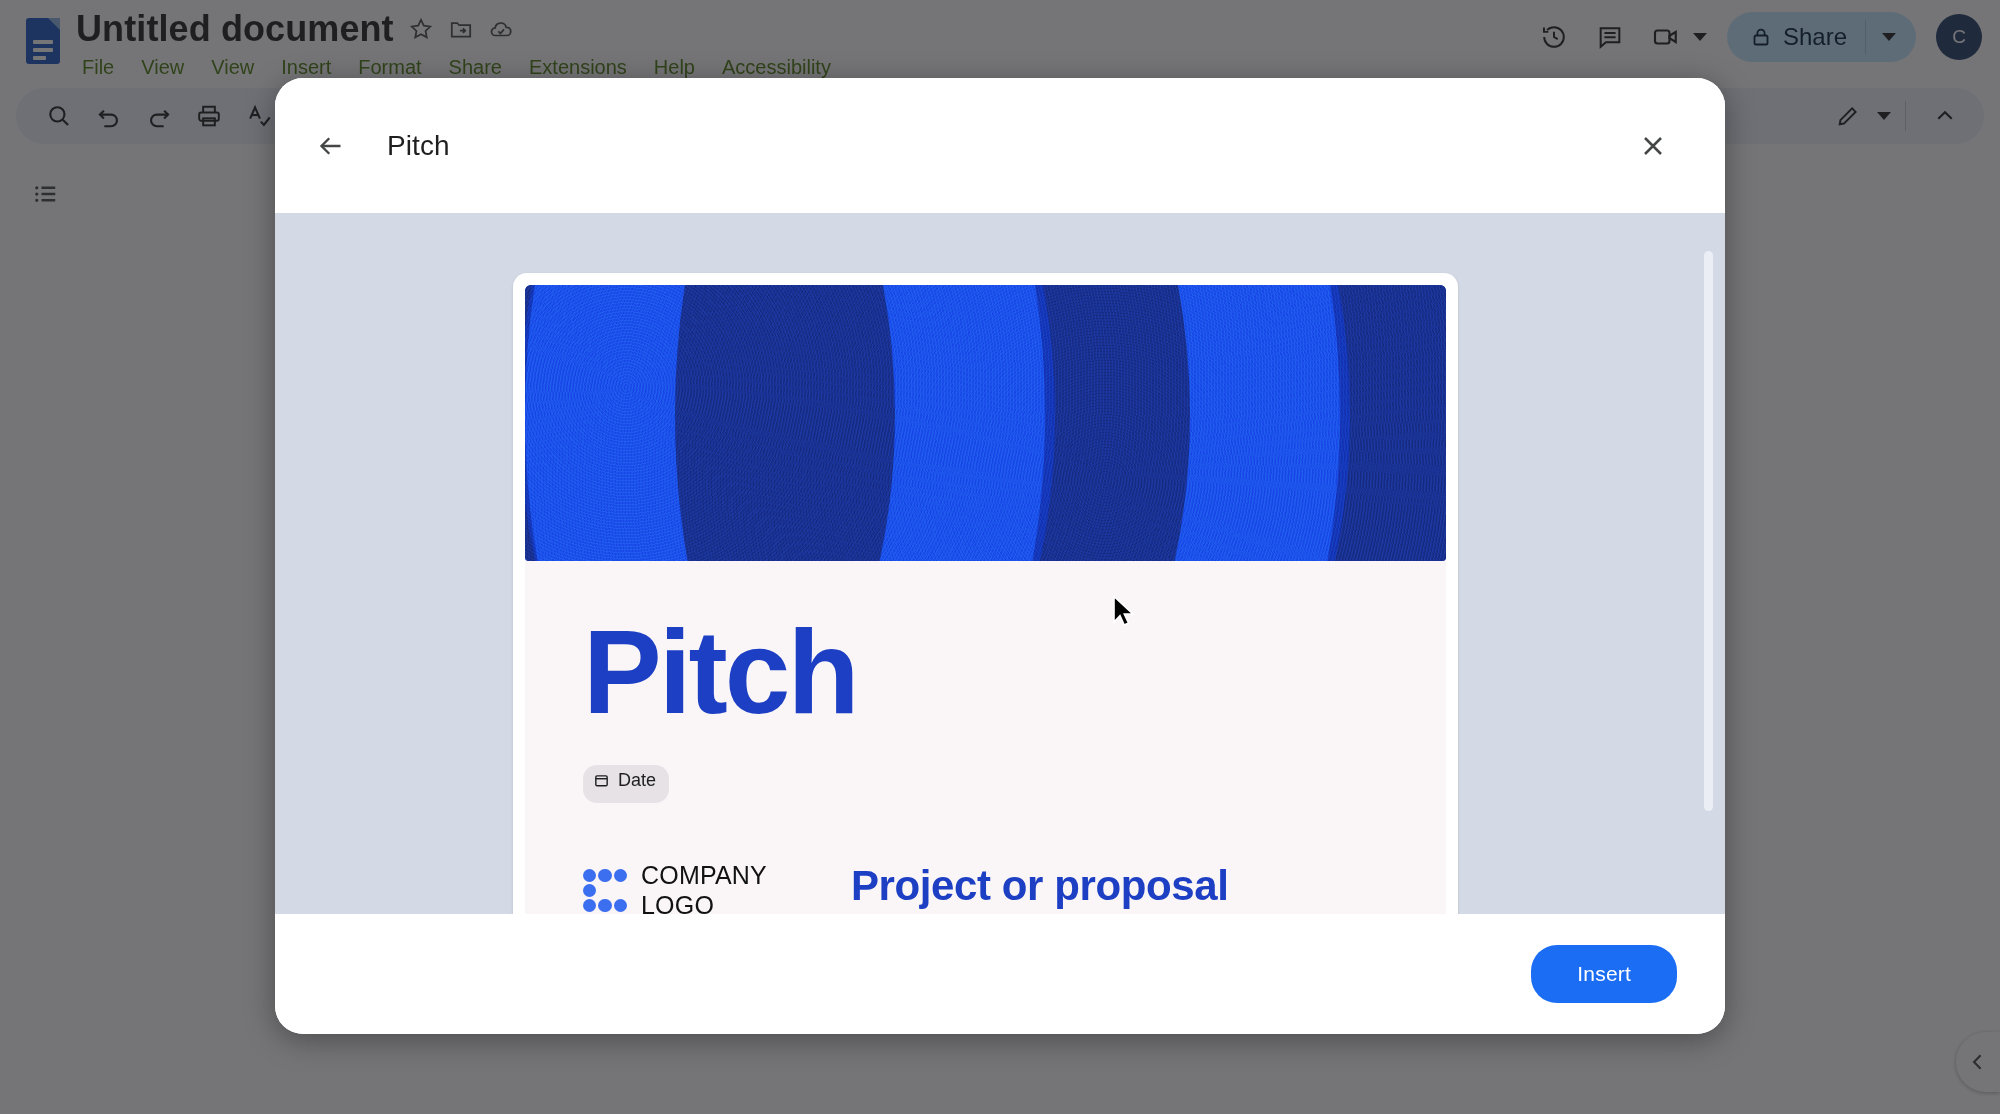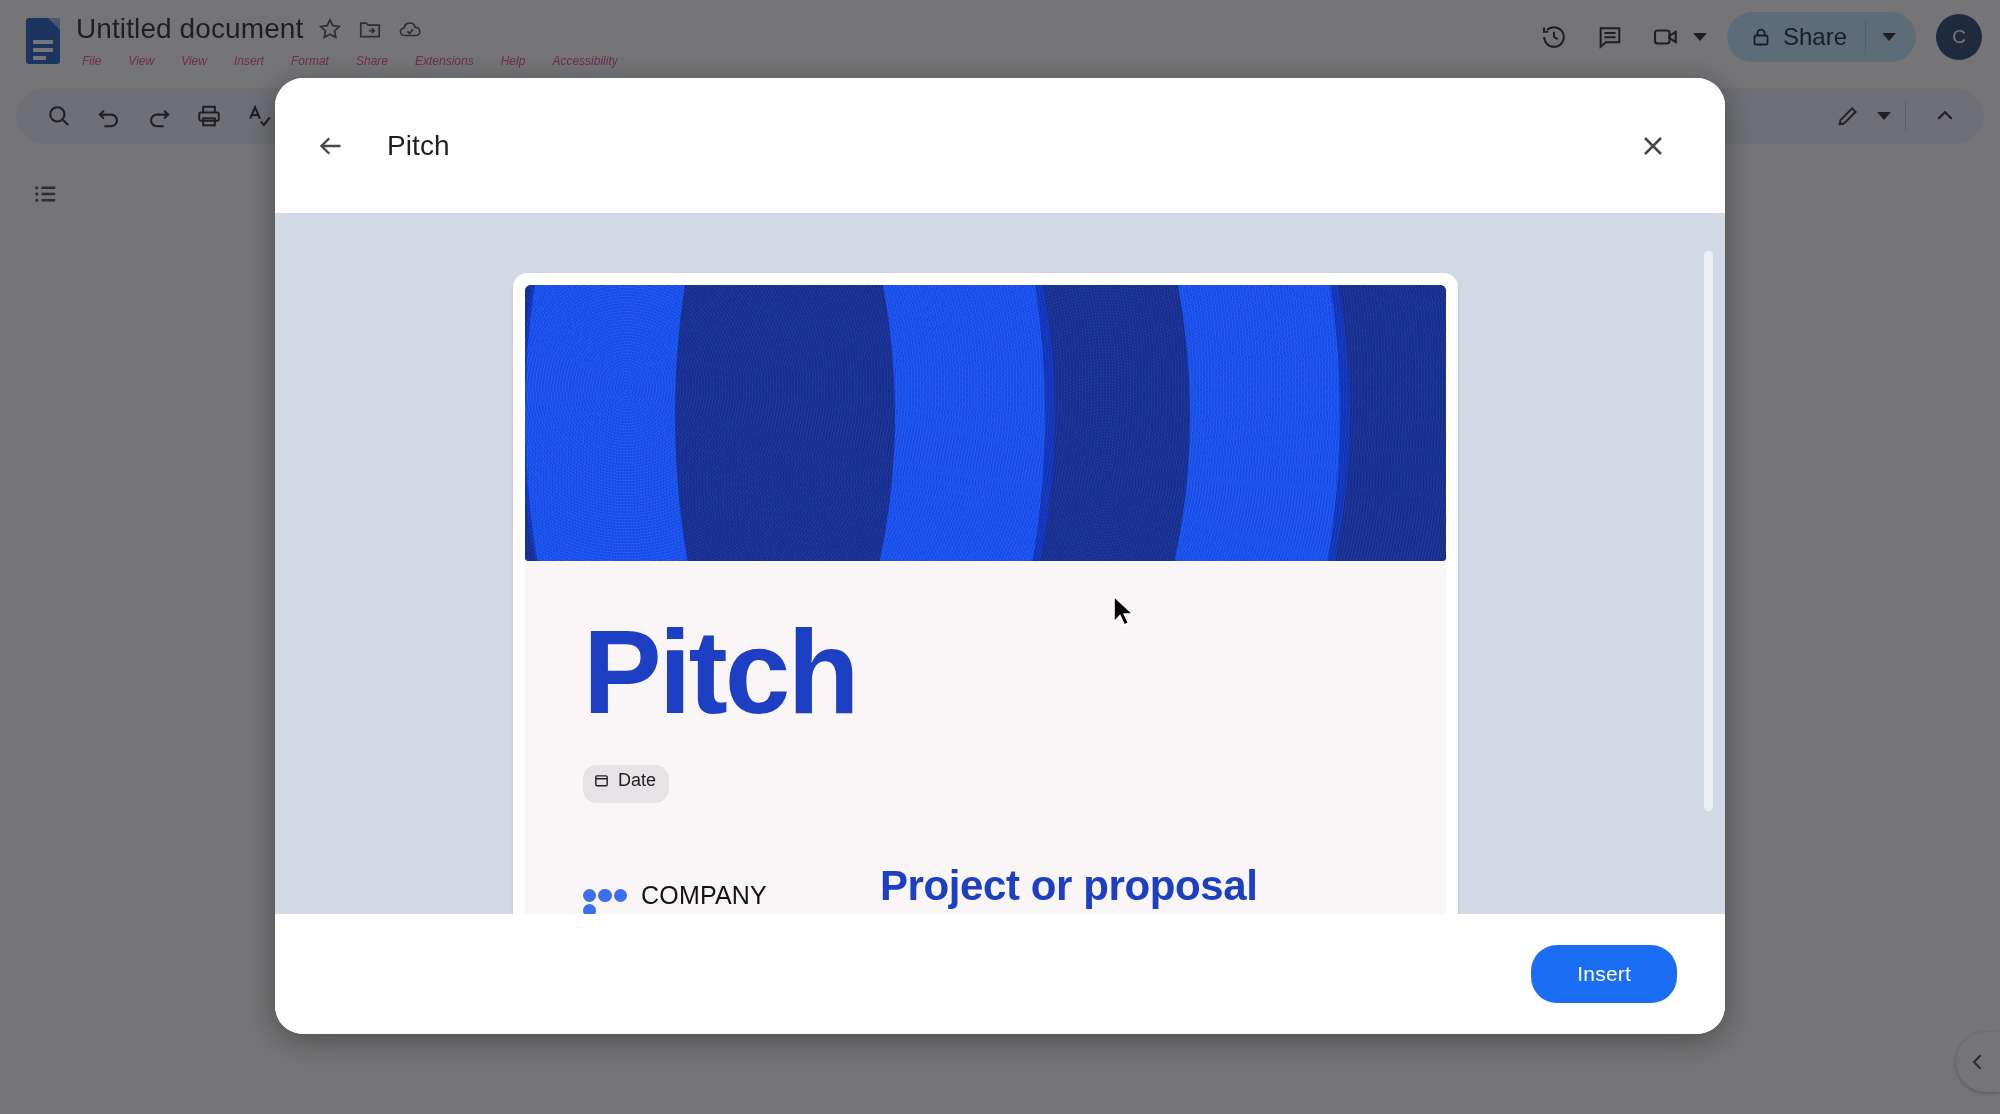--- a/index.html
+++ b/index.html
@@ -34,27 +34,27 @@
   .docs-logo .ln {
     position: absolute; left: 11px; height: 4px; background: #ffffff; border-radius: 1px;
   }
   .docs-logo .ln1 { top: 24px; width: 20px; }
   .docs-logo .ln2 { top: 32px; width: 20px; }
   .docs-logo .ln3 { top: 40px; width: 13px; }
 
   .title-block { margin-top: 10px; margin-left: 10px; }
   .title-row { display: flex; align-items: center; gap: 14px; height: 38px; }
   .doc-title {
-    font-size: 28px; color: #1f1f1f; letter-spacing: .1px; white-space: nowrap;
+    font-size: 36px; color: #1f1f1f; letter-spacing: .1px; white-space: nowrap; font-weight: bold;
   }
   .title-icon { width: 26px; height: 26px; color: #444746; display: block; }
   .menu-row { display: flex; align-items: center; gap: 19px; margin-top: 4px; padding-left: 2px; }
   .menu-item {
-    font-size: 12px; color: #ec4899; white-space: nowrap;
-    padding: 2px 4px; border-radius: 4px; line-height: 1.3; font-style: italic;
+    font-size: 20px; color: #4d7c0f; white-space: nowrap;
+    padding: 2px 4px; border-radius: 4px; line-height: 1.3;
   }
 
   .header-right {
     position: absolute; right: 18px; top: 12px;
     display: flex; align-items: center; gap: 6px;
   }
   .hicon-btn {
     width: 50px; height: 50px; border-radius: 50%;
     display: flex; align-items: center; justify-content: center;
     color: #1f1f1f;
@@ -168,21 +168,21 @@
   .slide-title {
     font-size: 118px; font-weight: bold; color: #1d3fc4;
     letter-spacing: -3px; line-height: 1.0;
   }
   .date-chip {
     display: inline-flex; align-items: center; gap: 8px;
     background: #e6e2e6; border-radius: 14px;
     padding: 5px 13px 12px 10px; margin-top: 34px;
   }
   .date-chip-label { font-size: 18px; color: #1f1f1f; }
-  .slide-bottom { display: flex; align-items: center; margin-top: 58px; gap: 29px; }
+  .slide-bottom { display: flex; align-items: flex-start; margin-top: 58px; }
   .logo-block { display: flex; align-items: center; gap: 14px; width: 268px; flex: none; }
   .logo-dots {
     width: 44px; height: 44px; display: grid;
     grid-template-columns: repeat(3, 1fr); grid-template-rows: repeat(3, 1fr);
     gap: 2px; flex: none;
   }
   .logo-dots i { border-radius: 50%; background: #3c6ef0; display: block; }
   .logo-dots i.off { background: transparent; }
   .logo-text { font-size: 25px; color: #121212; line-height: 1.18; letter-spacing: .2px; }
   .proposal-name {

